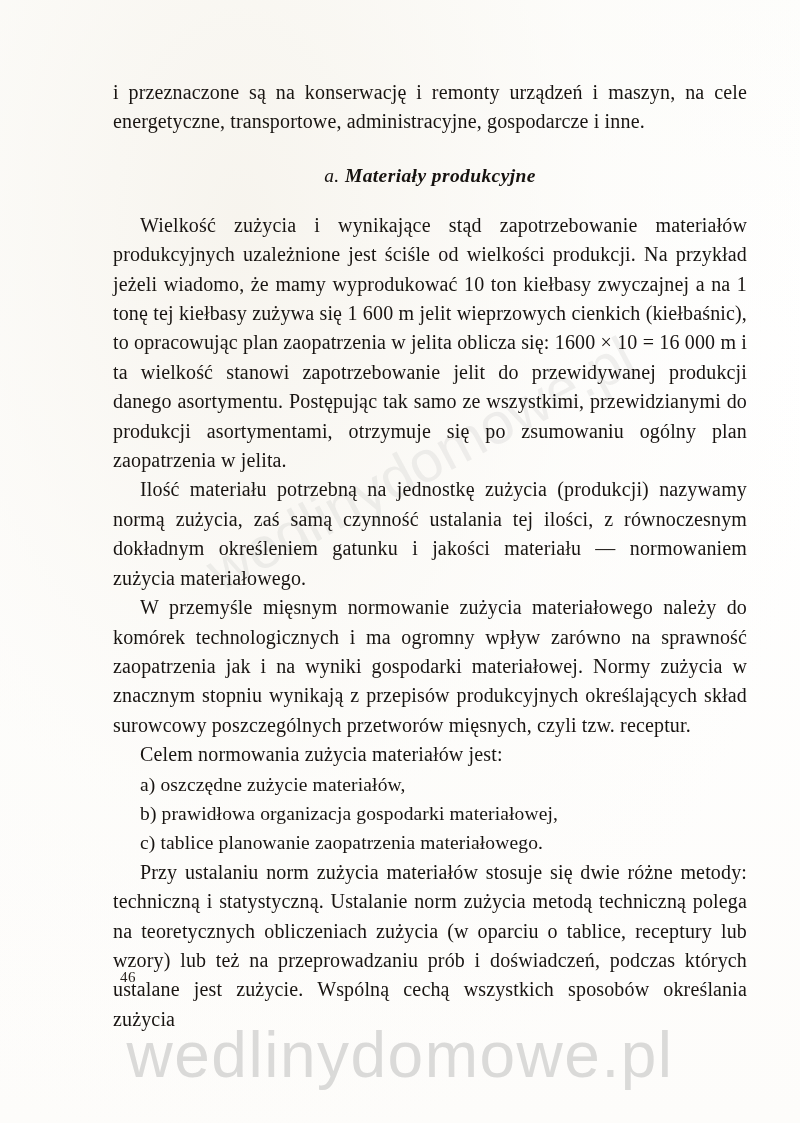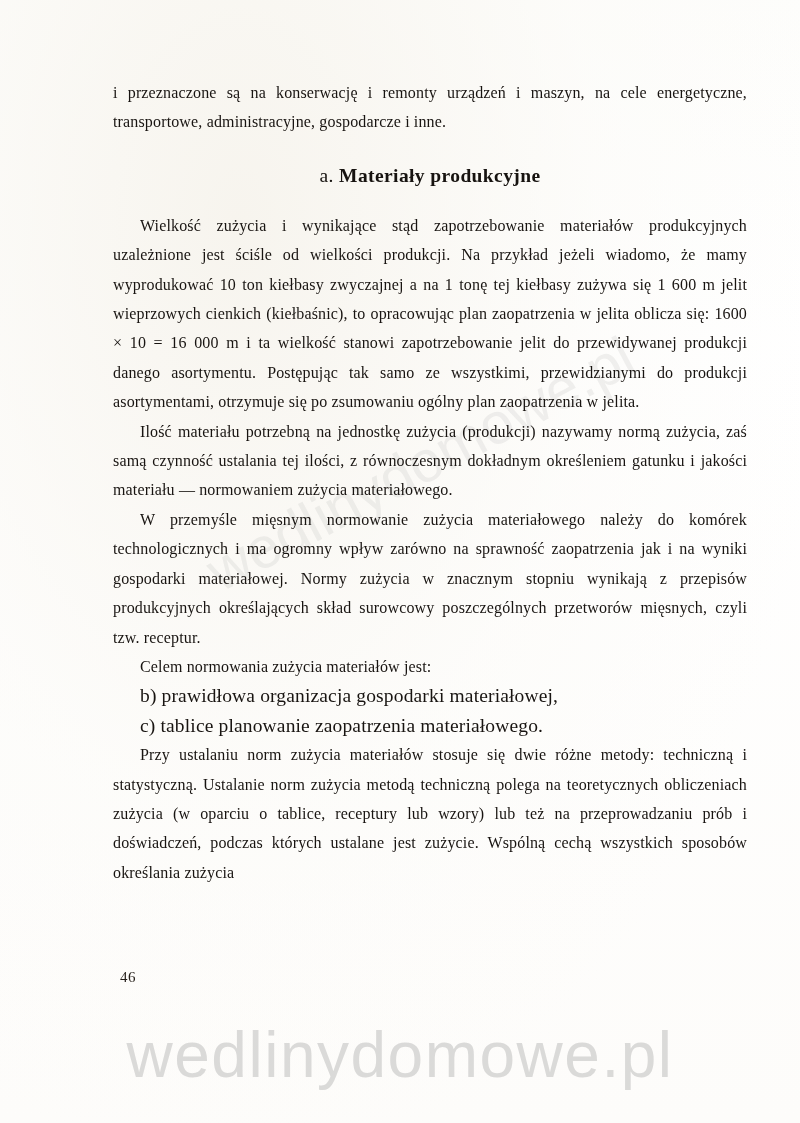--- a/index.html
+++ b/index.html
@@ -27,37 +27,38 @@
 
   .content {
     position: absolute;
     left: 113px;
     top: 78px;
     width: 634px;
   }
 
   p {
     margin: 0;
-    font-size: 16px;
+    font-size: 20px;
     line-height: 29.4px;
     text-align: justify;
     text-justify: inter-word;
     letter-spacing: 0.15px;
     color: #181411;
   }
 
   p.noindent { text-indent: 0; }
   p.indent   { text-indent: 27px; }
 
   .sec-head {
     margin: 26px 0 22px 0;
     text-align: center;
     font-size: 19.5px;
     line-height: 26px;
     letter-spacing: 0.4px;
+    font-style: italic;
   }
   .sec-head .bold { font-weight: bold; }
 
   .list-item {
     text-indent: 27px;
     margin: 0;
     font-size: 19.5px;
     line-height: 29.4px;
     text-align: left;
     letter-spacing: 0.15px;
@@ -114,20 +115,21 @@
     <div class="sec-head">
       <span>a.</span>
       <span class="bold">Materiały produkcyjne</span>
     </div>
 
     <p class="indent">Wielkość zużycia i wynikające stąd zapotrzebowanie materiałów produkcyjnych uzależnione jest ściśle od wielkości produkcji. Na przykład jeżeli wiadomo, że mamy wyprodukować 10 ton kiełbasy zwyczajnej a na 1 tonę tej kiełbasy zużywa się 1 600 m jelit wieprzowych cienkich (kiełbaśnic), to opracowując plan zaopatrzenia w jelita oblicza się: 1600 × 10 = 16 000 m i ta wielkość stanowi zapotrzebowanie jelit do przewidywanej produkcji danego asortymentu. Postępując tak samo ze wszystkimi, przewidzianymi do produkcji asortymentami, otrzymuje się po zsumowaniu ogólny plan zaopatrzenia w jelita.</p>
     <p class="indent">Ilość materiału potrzebną na jednostkę zużycia (produkcji) nazywamy normą zużycia, zaś samą czynność ustalania tej ilości, z równoczesnym dokładnym określeniem gatunku i jakości materiału — normowaniem zużycia materiałowego.</p>
     <p class="indent">W przemyśle mięsnym normowanie zużycia materiałowego należy do komórek technologicznych i ma ogromny wpływ zarówno na sprawność zaopatrzenia jak i na wyniki gospodarki materiałowej. Normy zużycia w znacznym stopniu wynikają z przepisów produkcyjnych określających skład surowcowy poszczególnych przetworów mięsnych, czyli tzw. receptur.</p>
     <p class="indent">Celem normowania zużycia materiałów jest:</p>
 
+    <p class="list-item">a) oszczędne zużycie materiałów,</p>
     <p class="list-item">b) prawidłowa organizacja gospodarki materiałowej,</p>
     <p class="list-item">c) tablice planowanie zaopatrzenia materiałowego.</p>
 
     <p class="indent">Przy ustalaniu norm zużycia materiałów stosuje się dwie różne metody: techniczną i statystyczną. Ustalanie norm zużycia metodą techniczną polega na teoretycznych obliczeniach zużycia (w oparciu o tablice, receptury lub wzory) lub też na przeprowadzaniu prób i doświadczeń, podczas których ustalane jest zużycie. Wspólną cechą wszystkich sposobów określania zużycia</p>
   </div>
 
   <div class="folio">46</div>
 
   <div class="watermark">wedlinydomowe.pl</div>
 </div>

